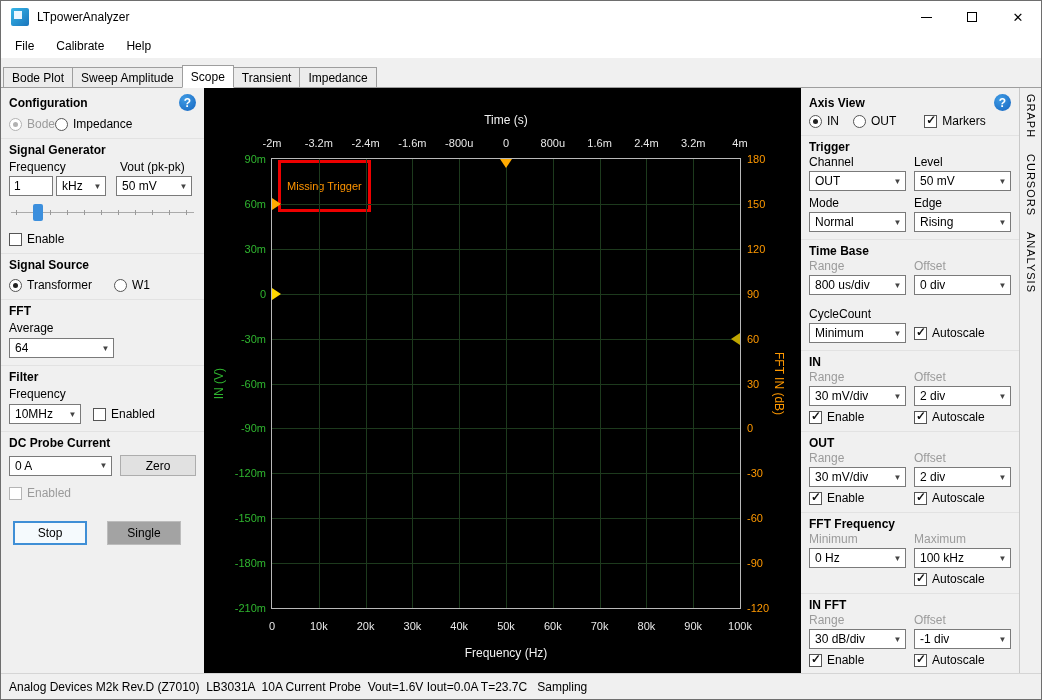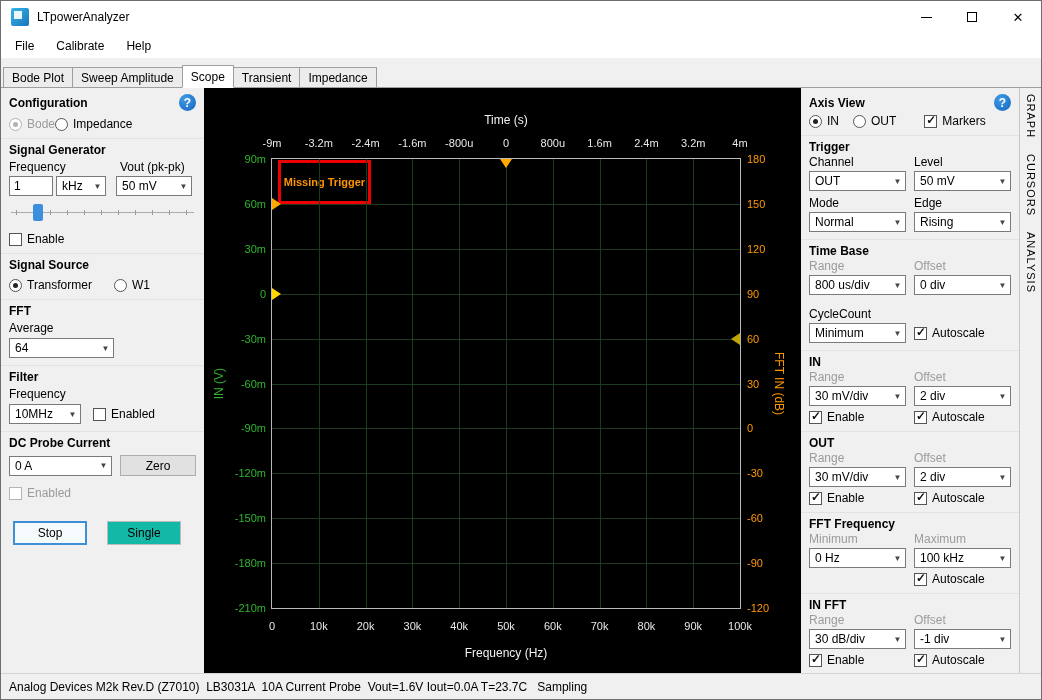--- a/index.html
+++ b/index.html
@@ -58,21 +58,21 @@
   .opt { display:flex; align-items:center; gap:5px; font-size:12px; color:#000; }
   .opt.disabled { color:#9b9b9b; }
 
   .slider { position:relative; height:22px; margin:6px 2px 2px; }
   .slider-track { position:absolute; left:0; right:0; top:10px; height:1px; background:#ababab; }
   .slider-ticks { position:absolute; left:5px; right:5px; top:8px; height:5px; background-image:repeating-linear-gradient(to right, #9a9a9a 0 1px, transparent 1px 17px); }
   .slider-thumb { position:absolute; left:15%; top:2px; width:10px; height:17px; background:#3c8fdd; border-radius:2px; transform:translateX(-50%); }
 
   .btn { height:24px; font-size:12px; color:#000; display:flex; align-items:center; justify-content:center; }
   .btn-stop { width:74px; background:#f5fafd; border:2px solid #3f8fd6; }
-  .btn-single { width:74px; background:#14b8a6; border:1px solid #bcbcbc; }
+  .btn-single { width:74px; background:#a3a3a3; border:1px solid #bcbcbc; }
   .btn-zero { width:76px; background:#e1e1e1; border:1px solid #adadad; height:21px; }
   .btn-row { display:flex; gap:20px; padding:14px 8px 0 12px; }
 
   
   .plot-grid { position:absolute; left:67px; top:70px; right:60px; bottom:64px; border:1px solid #b9b9b9; }
   .gl { position:absolute; }
   .gl.v { top:0; bottom:0; width:1px; }
   .gl.h { left:0; right:0; height:1px; }
   .ticks-x { position:absolute; left:0; width:100%; height:14px; }
   .ticks-x span { position:absolute; transform:translateX(-50%); font-size:11px; white-space:nowrap; }
@@ -83,21 +83,21 @@
   .ticks-left { right:100%; }
   .ticks-left span { right:6px; }
   .ticks-right { left:100%; }
   .ticks-right span { left:7px; }
   .axis-title-top { position:absolute; top:-46px; left:0; right:0; text-align:center; font-size:12px; color:#f2f2f2; }
   .axis-title-bottom { position:absolute; bottom:-52px; left:0; right:0; text-align:center; font-size:12px; color:#f2f2f2; }
   .axis-title-left { position:absolute; right:calc(100% + 46px); top:0; bottom:0; display:flex; align-items:center; }
   .axis-title-left span { writing-mode:vertical-rl; transform:rotate(180deg); font-size:12px; }
   .axis-title-right { position:absolute; left:calc(100% + 32px); top:0; bottom:0; display:flex; align-items:center; }
   .axis-title-right span { writing-mode:vertical-rl; font-size:12px; }
-  .warning-box { position:absolute; left:1.2%; top:1px; width:20%; height:44px; border:3px solid #ee0000; display:flex; align-items:center; justify-content:center;font-weight:bold; }
+  .warning-box { position:absolute; left:1.2%; top:1px; width:20%; height:52px; border:3px solid #ee0000; display:flex; align-items:center; justify-content:center; }
   .warning-box span { color:#ff9500; font-size:11px; white-space:nowrap; }
   .marker { position:absolute; width:0; height:0; }
   .marker.top { top:0; transform:translateX(-50%); border-left:6px solid transparent; border-right:6px solid transparent; border-top:9px solid #ffb000; }
   .marker.left { left:0; transform:translateY(-50%); border-top:6px solid transparent; border-bottom:6px solid transparent; border-left:9px solid #ffb000; }
   .marker.right { right:0; transform:translateY(-50%); border-top:6px solid transparent; border-bottom:6px solid transparent; border-right:9px solid #ffb000; }
 
   
   .statusbar { height:26px; flex:none; background:#f0f0f0; border-top:1px solid #d5d5d5; display:flex; align-items:center; padding-left:8px; font-size:12px; color:#000; white-space:pre; }
 </style>
 </head>
@@ -252,21 +252,21 @@
       <div class="plot-grid">
         <div class="axis-title-top">Time (s)</div>
         <div class="axis-title-bottom">Frequency (Hz)</div>
         <div class="axis-title-left" style="color: rgb(47, 181, 47);">
             <span>IN (V)</span>
           </div>
         <div class="axis-title-right" style="color: rgb(255, 153, 0);">
             <span>FFT IN (dB)</span>
           </div>
         <div class="ticks-x ticks-top" style="color: rgb(232, 232, 232);">
-            <span style="left: 0%;">-9m</span>
+            <span style="left: 0%;">-2m</span>
             <span style="left: 10%;">-3.2m</span>
             <span style="left: 20%;">-2.4m</span>
             <span style="left: 30%;">-1.6m</span>
             <span style="left: 40%;">-800u</span>
             <span style="left: 50%;">0</span>
             <span style="left: 60%;">800u</span>
             <span style="left: 70%;">1.6m</span>
             <span style="left: 80%;">2.4m</span>
             <span style="left: 90%;">3.2m</span>
             <span style="left: 100%;">4m</span>

